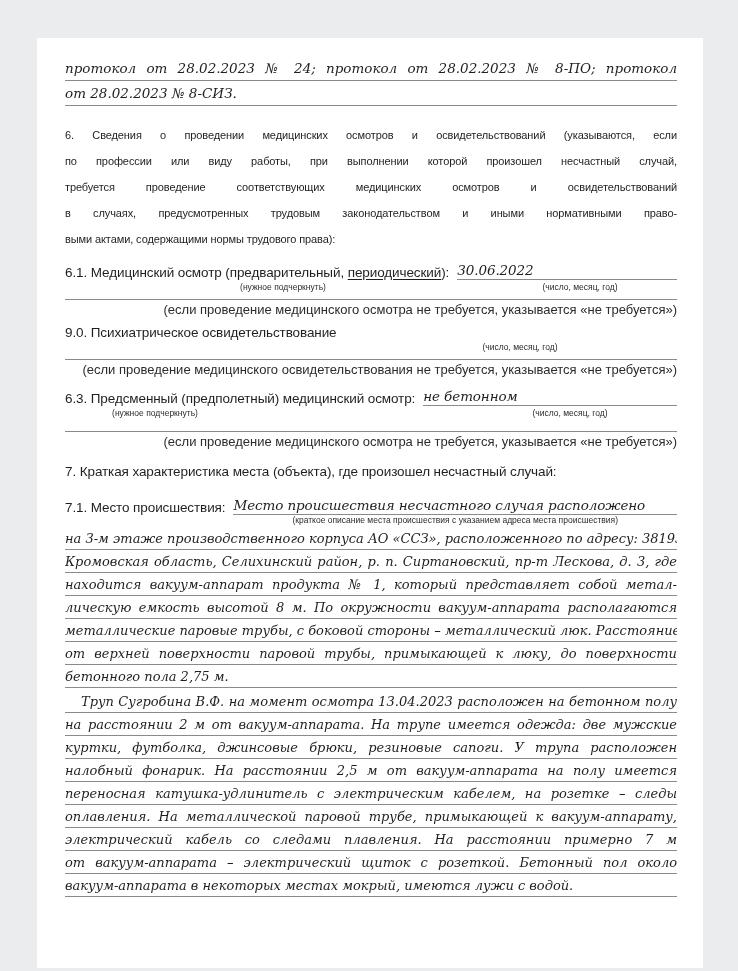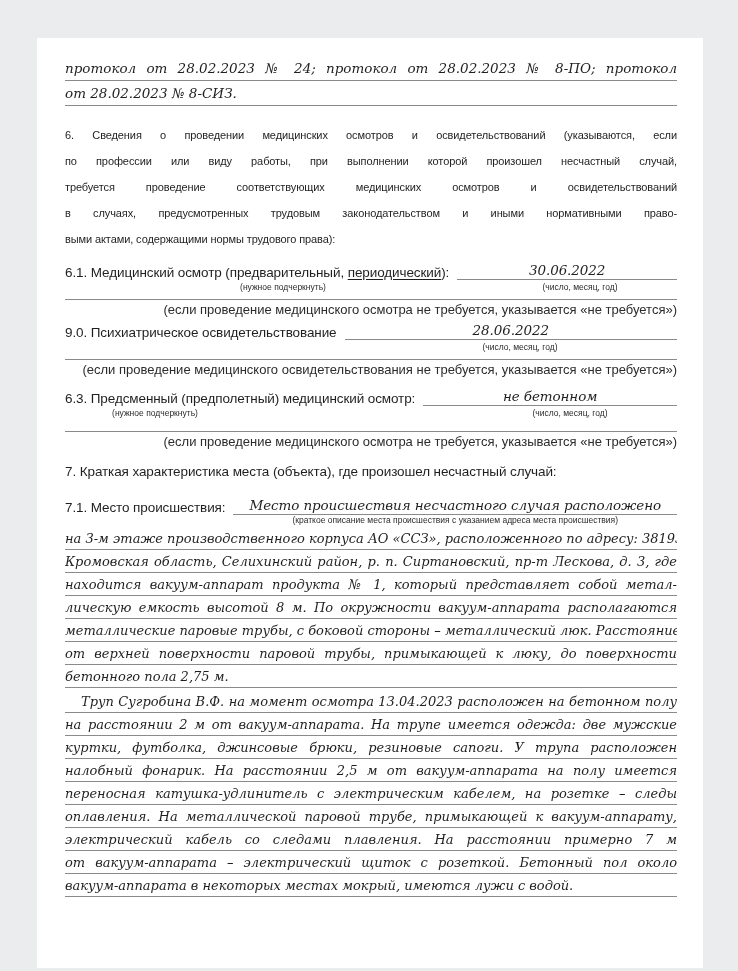--- a/index.html
+++ b/index.html
@@ -33,21 +33,21 @@
     text-align:justify;text-align-last:justify;white-space:nowrap;overflow:hidden;
     letter-spacing:-0.1px;
   }
   .sanspar .line:last-child{text-align-last:left;}
   .heading7{font-size:13.5px;line-height:27px;letter-spacing:-0.1px;}
   
   .frow{display:flex;align-items:flex-end;height:24px;font-size:13.5px;letter-spacing:-0.1px;}
   .flabel{white-space:nowrap;padding-right:8px;}
   .uword{text-decoration:underline;text-underline-offset:2px;}
   .fill{
-    flex:1;border-bottom:1px solid var(--rule);text-align:center;
+    flex:1;border-bottom:1px solid var(--rule);text-align:left;
     font-family:"DejaVu Serif","Liberation Serif",serif;font-style:italic;font-size:13.5px;
     line-height:18px;white-space:nowrap;overflow:hidden;
   }
   
   .hints{position:relative;height:13px;font-size:8.5px;color:var(--caption);}
   .hint{position:absolute;top:2px;transform:translateX(-50%);white-space:nowrap;}
   
   .rulecap{margin-top:6px;border-top:1px solid var(--rule);text-align:right;font-size:13px;color:var(--caption);padding-top:2px;height:15px;}
   
   .sp4{height:4px;} .sp6{height:6px;} .sp8{height:8px;} .sp12{height:12px;} .sp16{height:16px;} .sp2{height:2px;}
@@ -81,21 +81,20 @@
   <div class="hints">
     <span class="hint" style="left:218px">(нужное подчеркнуть)</span>
     <span class="hint" style="left:515px">(число, месяц, год)</span>
   </div>
   <div class="rulecap">(если проведение медицинского осмотра не требуется, указывается «не требуется»)</div>
 
   <div class="sp2"></div>
 
   <div class="frow">
     <span class="flabel">9.0. Психиатрическое освидетельствование</span>
-    <span class="fill">28.06.2022</span>
   </div>
   <div class="hints">
     <span class="hint" style="left:455px">(число, месяц, год)</span>
   </div>
   <div class="rulecap">(если проведение медицинского освидетельствования не требуется, указывается «не требуется»)</div>
 
   <div class="sp8"></div>
 
   <div class="frow">
     <span class="flabel">6.3. Предсменный (предполетный) медицинский осмотр:</span>

